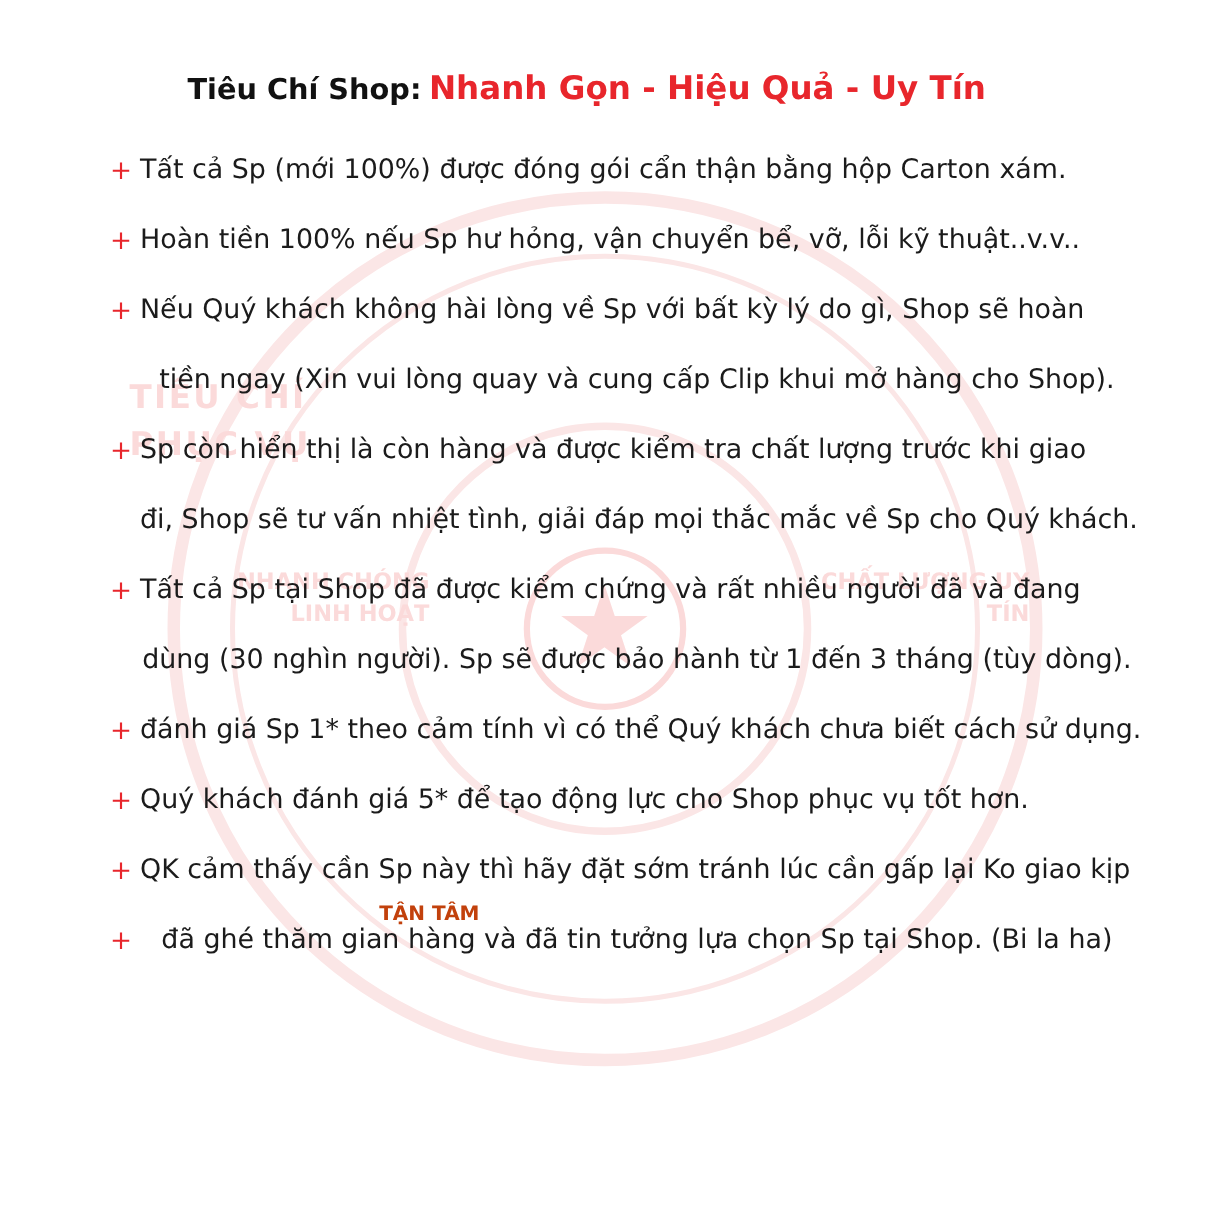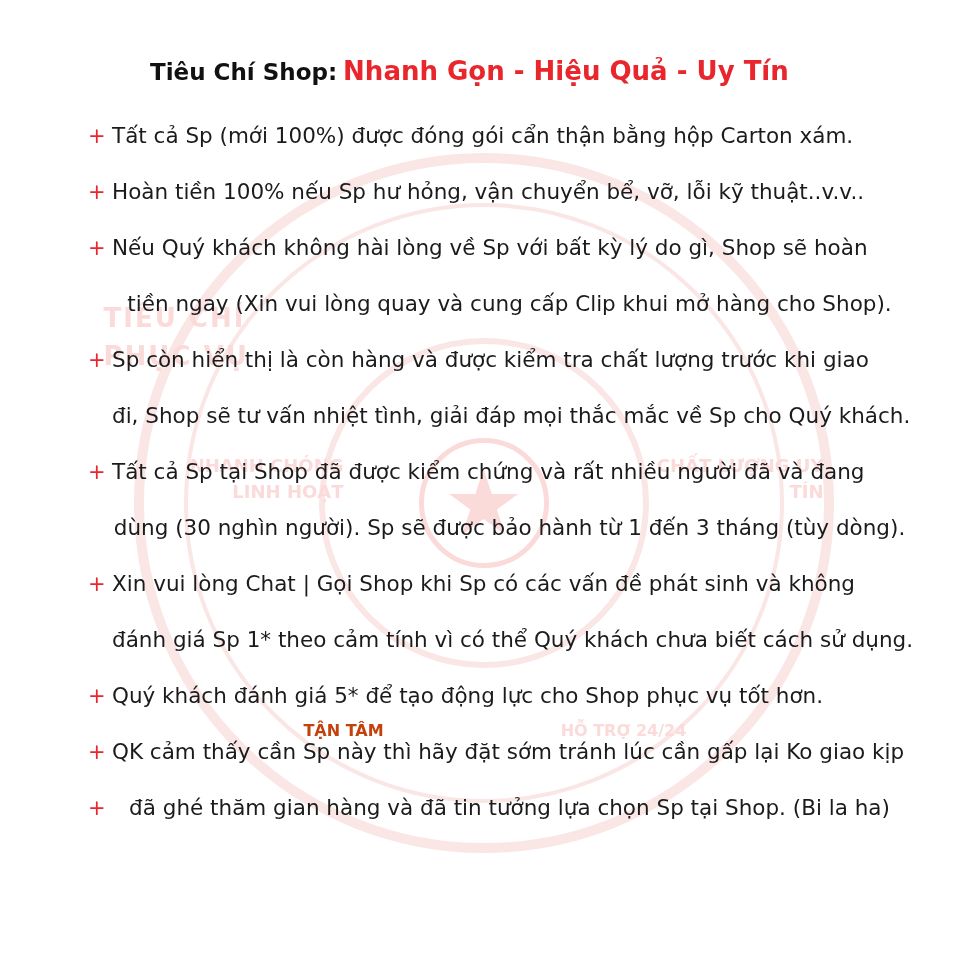--- a/index.html
+++ b/index.html
@@ -183,41 +183,40 @@
     <div class="wm-ring r1"></div>
     <div class="wm-ring r2"></div>
     <div class="wm-ring r3"></div>
     <div class="wm-text wm-title-1">TIÊU CHÍ</div>
     <div class="wm-text wm-title-2">PHỤC VỤ</div>
     <div class="wm-left">NHANH CHÓNG
 LINH HOẠT</div>
     <div class="wm-right">CHẤT LƯỢNG
 UY TÍN</div>
     <div class="wm-bottom-left">TẬN TÂM</div>
-    <div class="wm-bottom-right">HỖ TRỢ 24/24</div>
     <div class="wm-badge"></div>
     <div class="wm-star">★</div>
   </div>
 
   <div class="content">
 
     <div class="headline">
       <span class="label">Tiêu Chí Shop:</span><span class="slogan">Nhanh Gọn - Hiệu Quả - Uy Tín</span>
     </div>
 
     <div class="lines" id="lines-container">
         <div class="line bullet"><span class="plus">+</span><span>Tất cả Sp (mới 100%) được đóng gói cẩn thận bằng hộp Carton xám.</span></div>
         <div class="line bullet"><span class="plus">+</span><span>Hoàn tiền 100% nếu Sp hư hỏng, vận chuyển bể, vỡ, lỗi kỹ thuật..v.v..</span></div>
         <div class="line bullet"><span class="plus">+</span><span>Nếu Quý khách không hài lòng về Sp với bất kỳ lý do gì, Shop sẽ hoàn</span></div>
         <div class="line cont"><span>tiền ngay (Xin vui lòng quay và cung cấp Clip khui mở hàng cho Shop).</span></div>
         <div class="line bullet"><span class="plus">+</span><span>Sp còn hiển thị là còn hàng và được kiểm tra chất lượng trước khi giao</span></div>
         <div class="line cont"><span>đi, Shop sẽ tư vấn nhiệt tình, giải đáp mọi thắc mắc về Sp cho Quý khách.</span></div>
         <div class="line bullet"><span class="plus">+</span><span>Tất cả Sp tại Shop đã được kiểm chứng và rất nhiều người đã và đang</span></div>
         <div class="line cont"><span>dùng (30 nghìn người). Sp sẽ được bảo hành từ 1 đến 3 tháng (tùy dòng).</span></div>
-        <div class="line bullet"><span class="plus">+</span><span>Xin vui lòng Chat | Gọi Shop khi Sp có các vấn đề phát sinh và không</span></div>
+        <div class="line bullet"><span class="plus">+</span></div>
         <div class="line cont"><span>đánh giá Sp 1* theo cảm tính vì có thể Quý khách chưa biết cách sử dụng.</span></div>
         <div class="line bullet"><span class="plus">+</span><span>Quý khách đánh giá 5* để tạo động lực cho Shop phục vụ tốt hơn.</span></div>
         <div class="line bullet"><span class="plus">+</span><span>QK cảm thấy cần Sp này thì hãy đặt sớm tránh lúc cần gấp lại Ko giao kịp</span></div>
         <div class="line bullet"><span class="plus">+</span></div>
         <div class="line cont"><span>đã ghé thăm gian hàng và đã tin tưởng lựa chọn Sp tại Shop. (Bi la ha)</span></div>
       </div>
 
   </div>
 </div>
 

